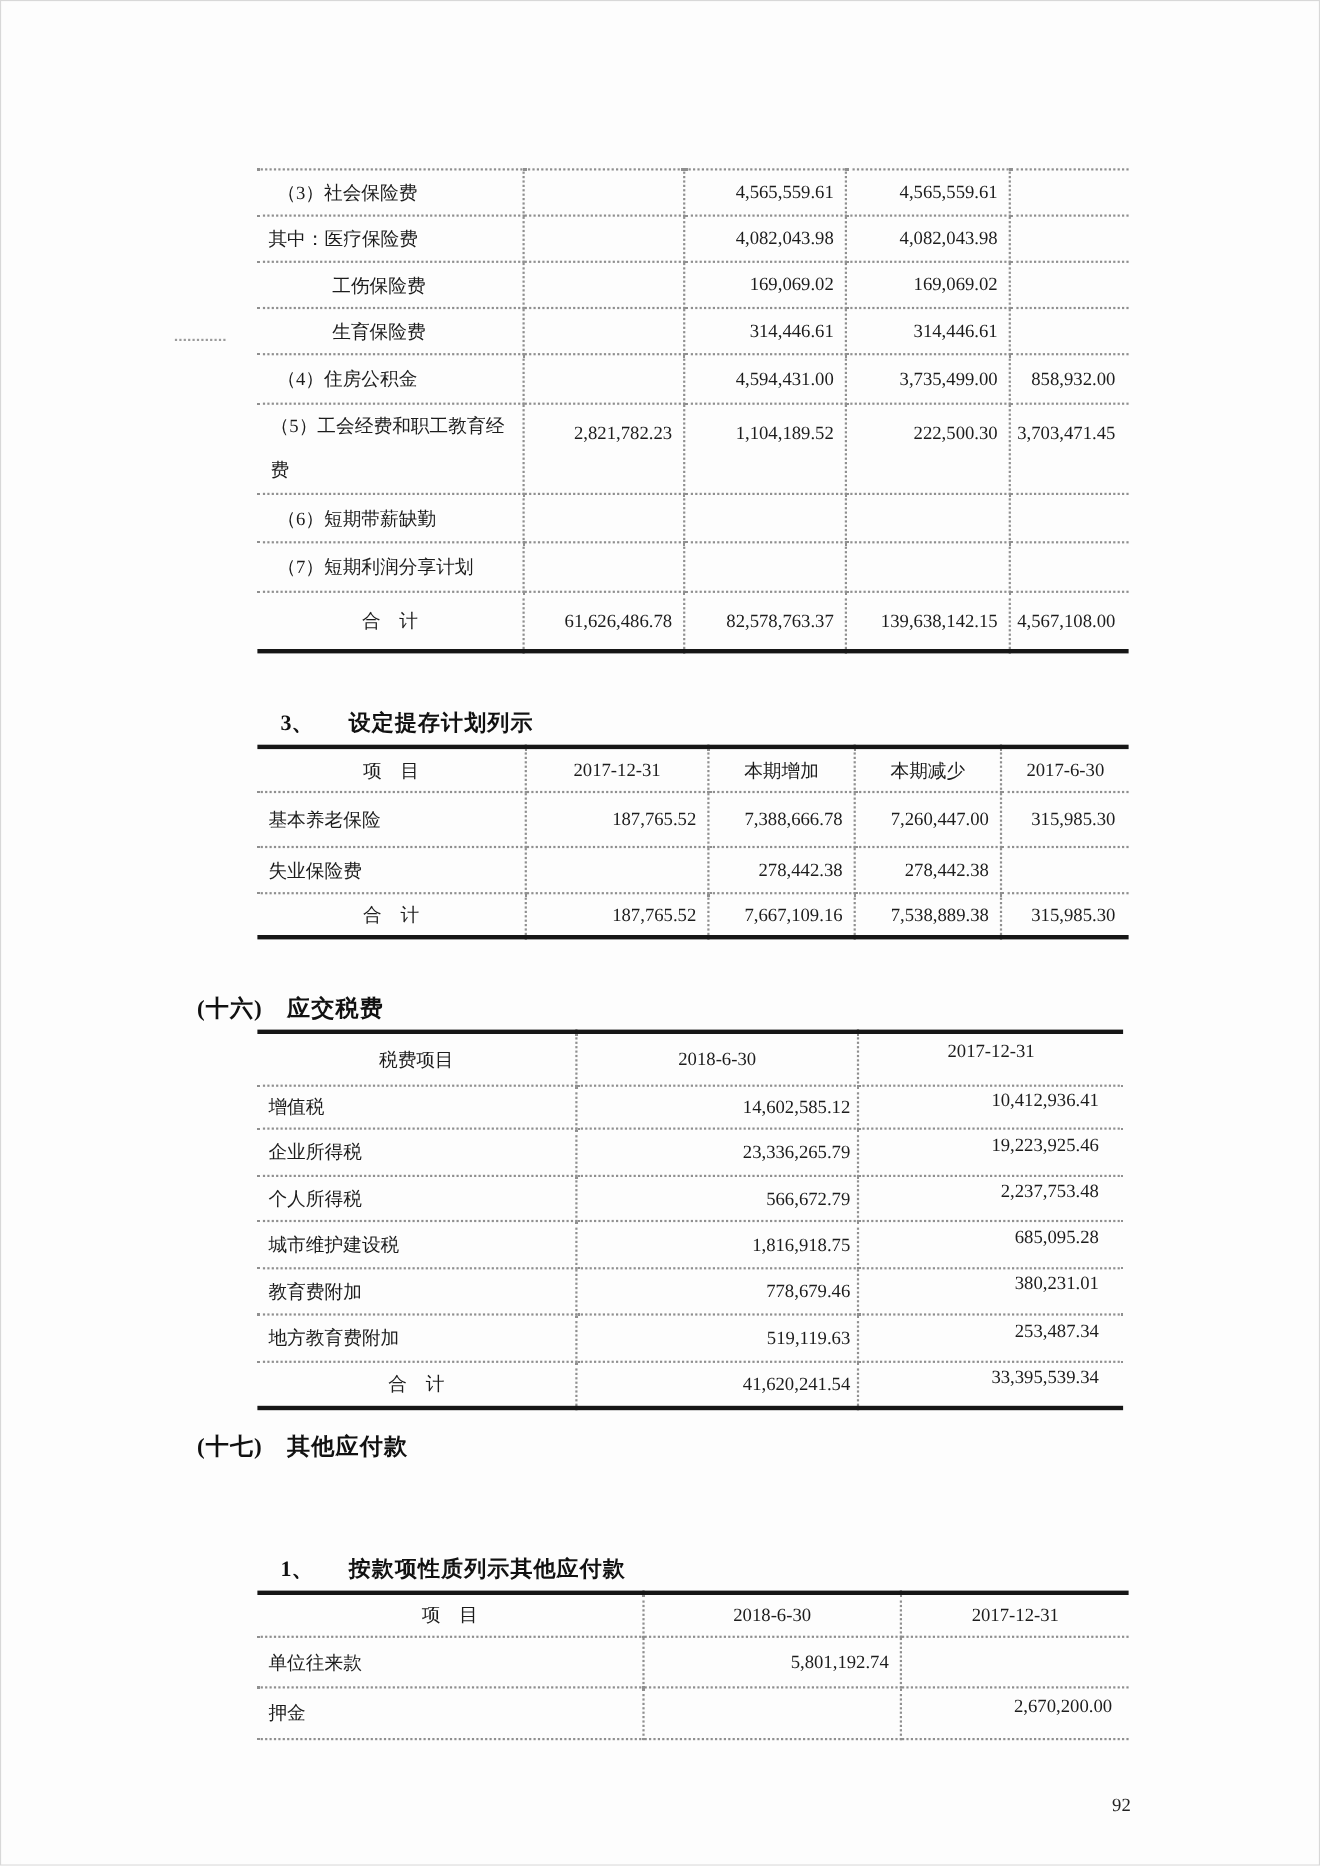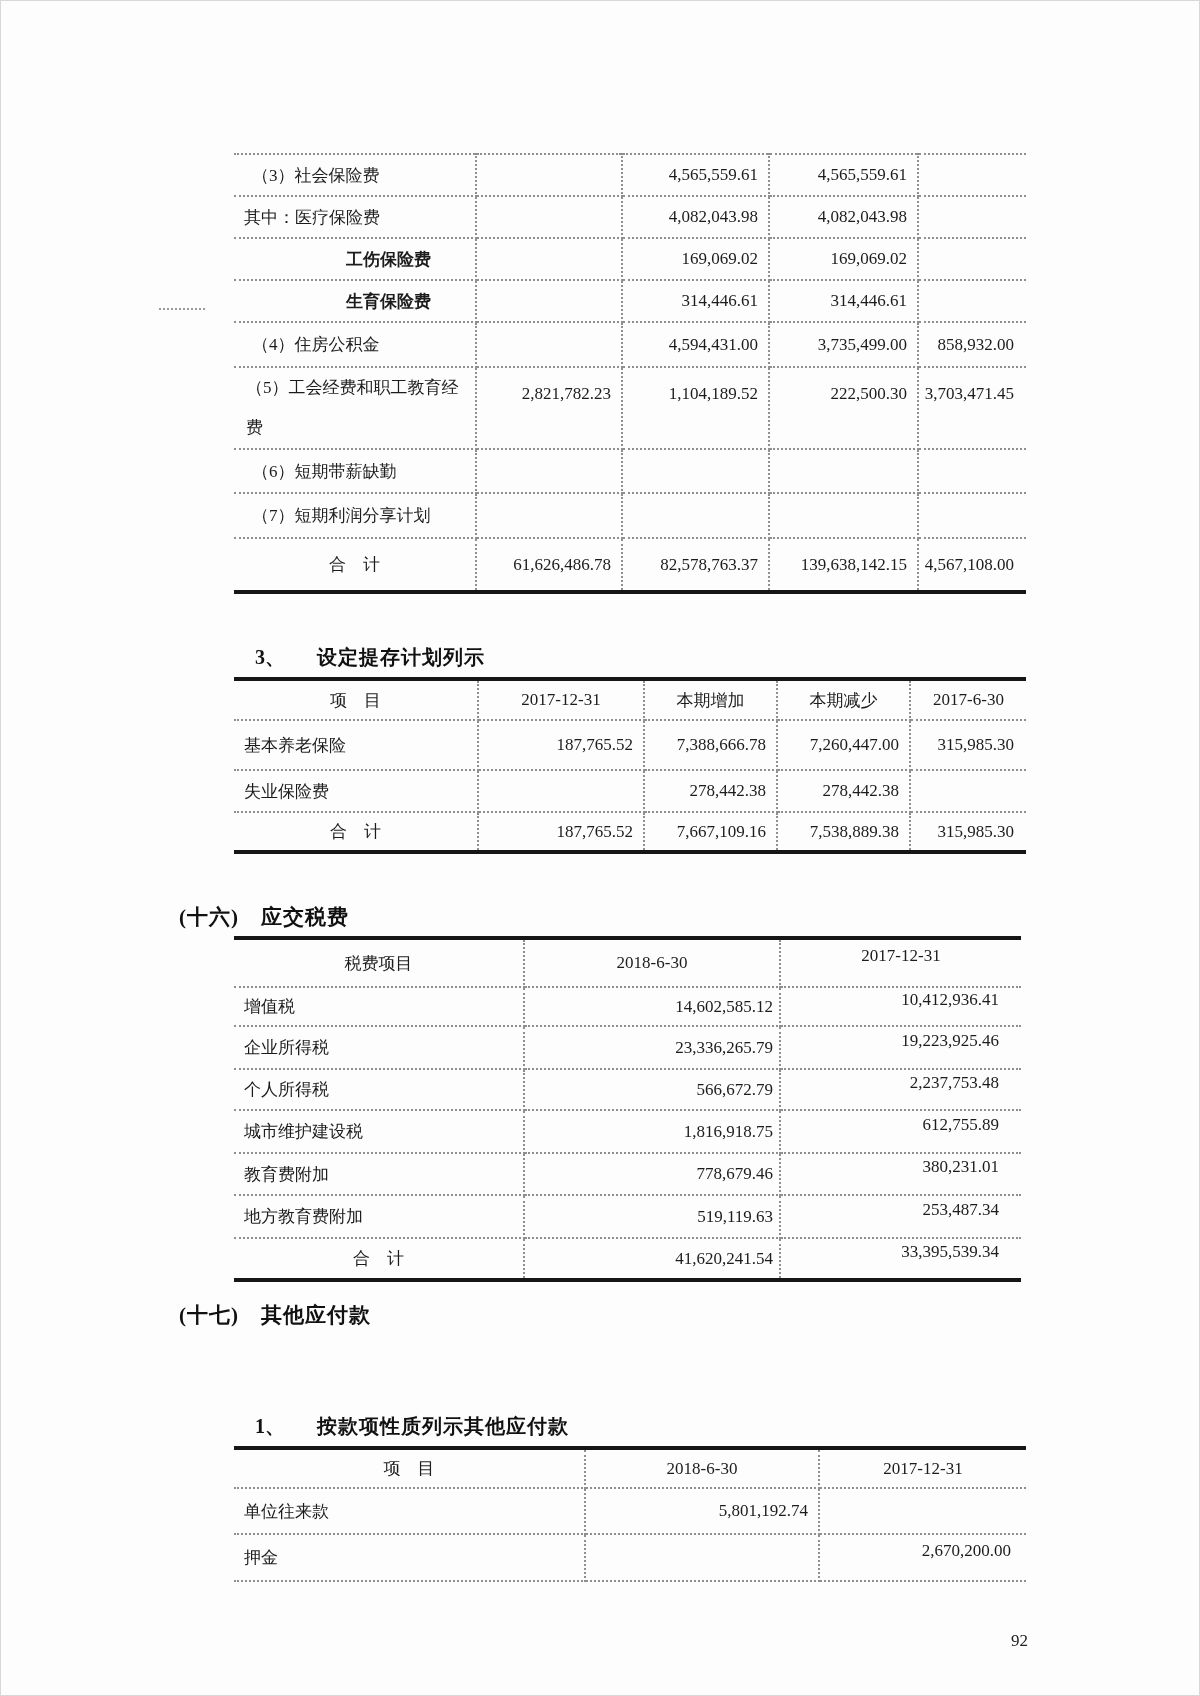--- a/index.html
+++ b/index.html
@@ -13,21 +13,21 @@
     color:#1c1c1c;
     overflow:hidden;
   }
   table{border-collapse:collapse;table-layout:fixed;position:absolute;}
   td{padding:0;font-size:17px;color:#1c1c1c;vertical-align:middle;overflow:hidden;}
   .t td{border-right:2px dotted #8f8f8f;}
   .t td:last-child{border-right:none;}
   .t tr td{border-bottom:2px dotted #8f8f8f;}
   .lbl{text-align:left;padding-left:18px;}
   .lbl2{text-align:left;padding-left:10px;}
-  .lbl3{text-align:center;padding-left:68px;font-weight:bold;}
+  .lbl3{text-align:left;padding-left:68px;}
   .wraplbl{text-align:left;padding-left:12px;line-height:40px;}
   .num{text-align:right;padding-right:10px;white-space:nowrap;}
   .num4{text-align:right;padding-right:12px;white-space:nowrap;}
   .hdr{text-align:center;}
   .tot{text-align:center;}
   
   #table1{left:233px;top:152px;width:792px;border-top:2px dotted #8f8f8f;border-bottom:4px solid #161616;}
   
   #table2{left:233px;top:676px;width:792px;border-top:4px solid #161616;border-bottom:4px solid #161616;}
   
@@ -206,21 +206,21 @@
       <td class="numR"><span class="up">19,223,925.46</span></td>
     </tr>
     <tr style="height:41px">
       <td class="lbl2">个人所得税</td>
       <td class="num">566,672.79</td>
       <td class="numR"><span class="up">2,237,753.48</span></td>
     </tr>
     <tr style="height:43px">
       <td class="lbl2">城市维护建设税</td>
       <td class="num">1,816,918.75</td>
-      <td class="numR"><span class="up">612,755.89</span></td>
+      <td class="numR"><span class="up">685,095.28</span></td>
     </tr>
     <tr style="height:42px">
       <td class="lbl2">教育费附加</td>
       <td class="num">778,679.46</td>
       <td class="numR"><span class="up">380,231.01</span></td>
     </tr>
     <tr style="height:43px">
       <td class="lbl2">地方教育费附加</td>
       <td class="num">519,119.63</td>
       <td class="numR"><span class="up">253,487.34</span></td>

